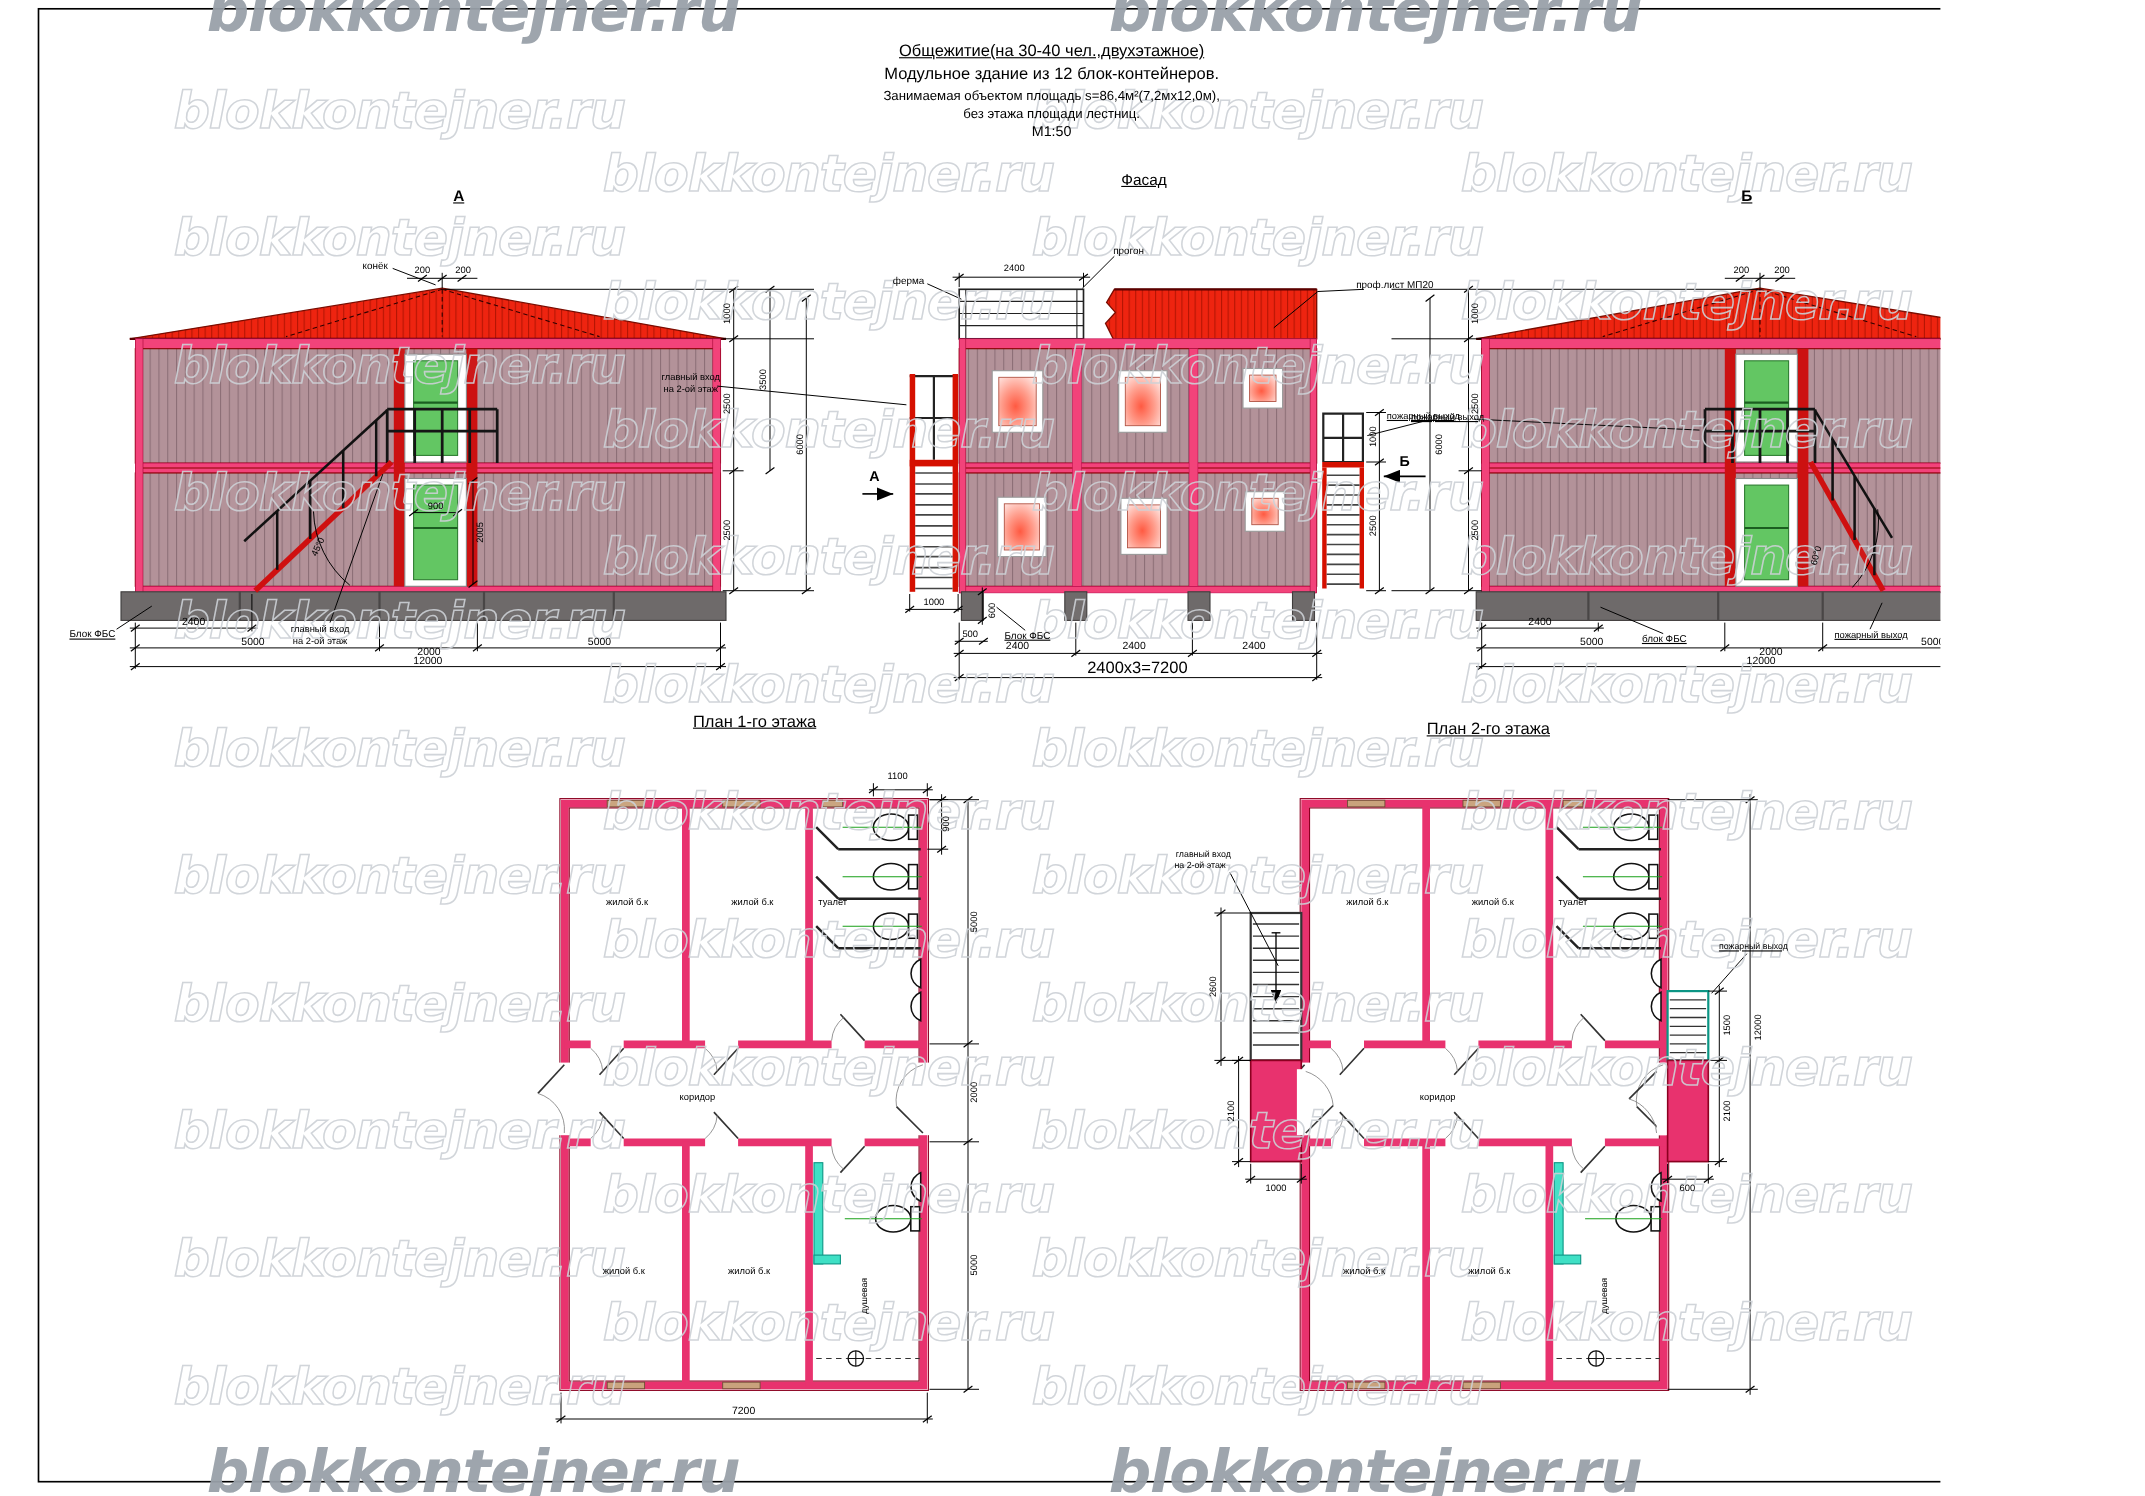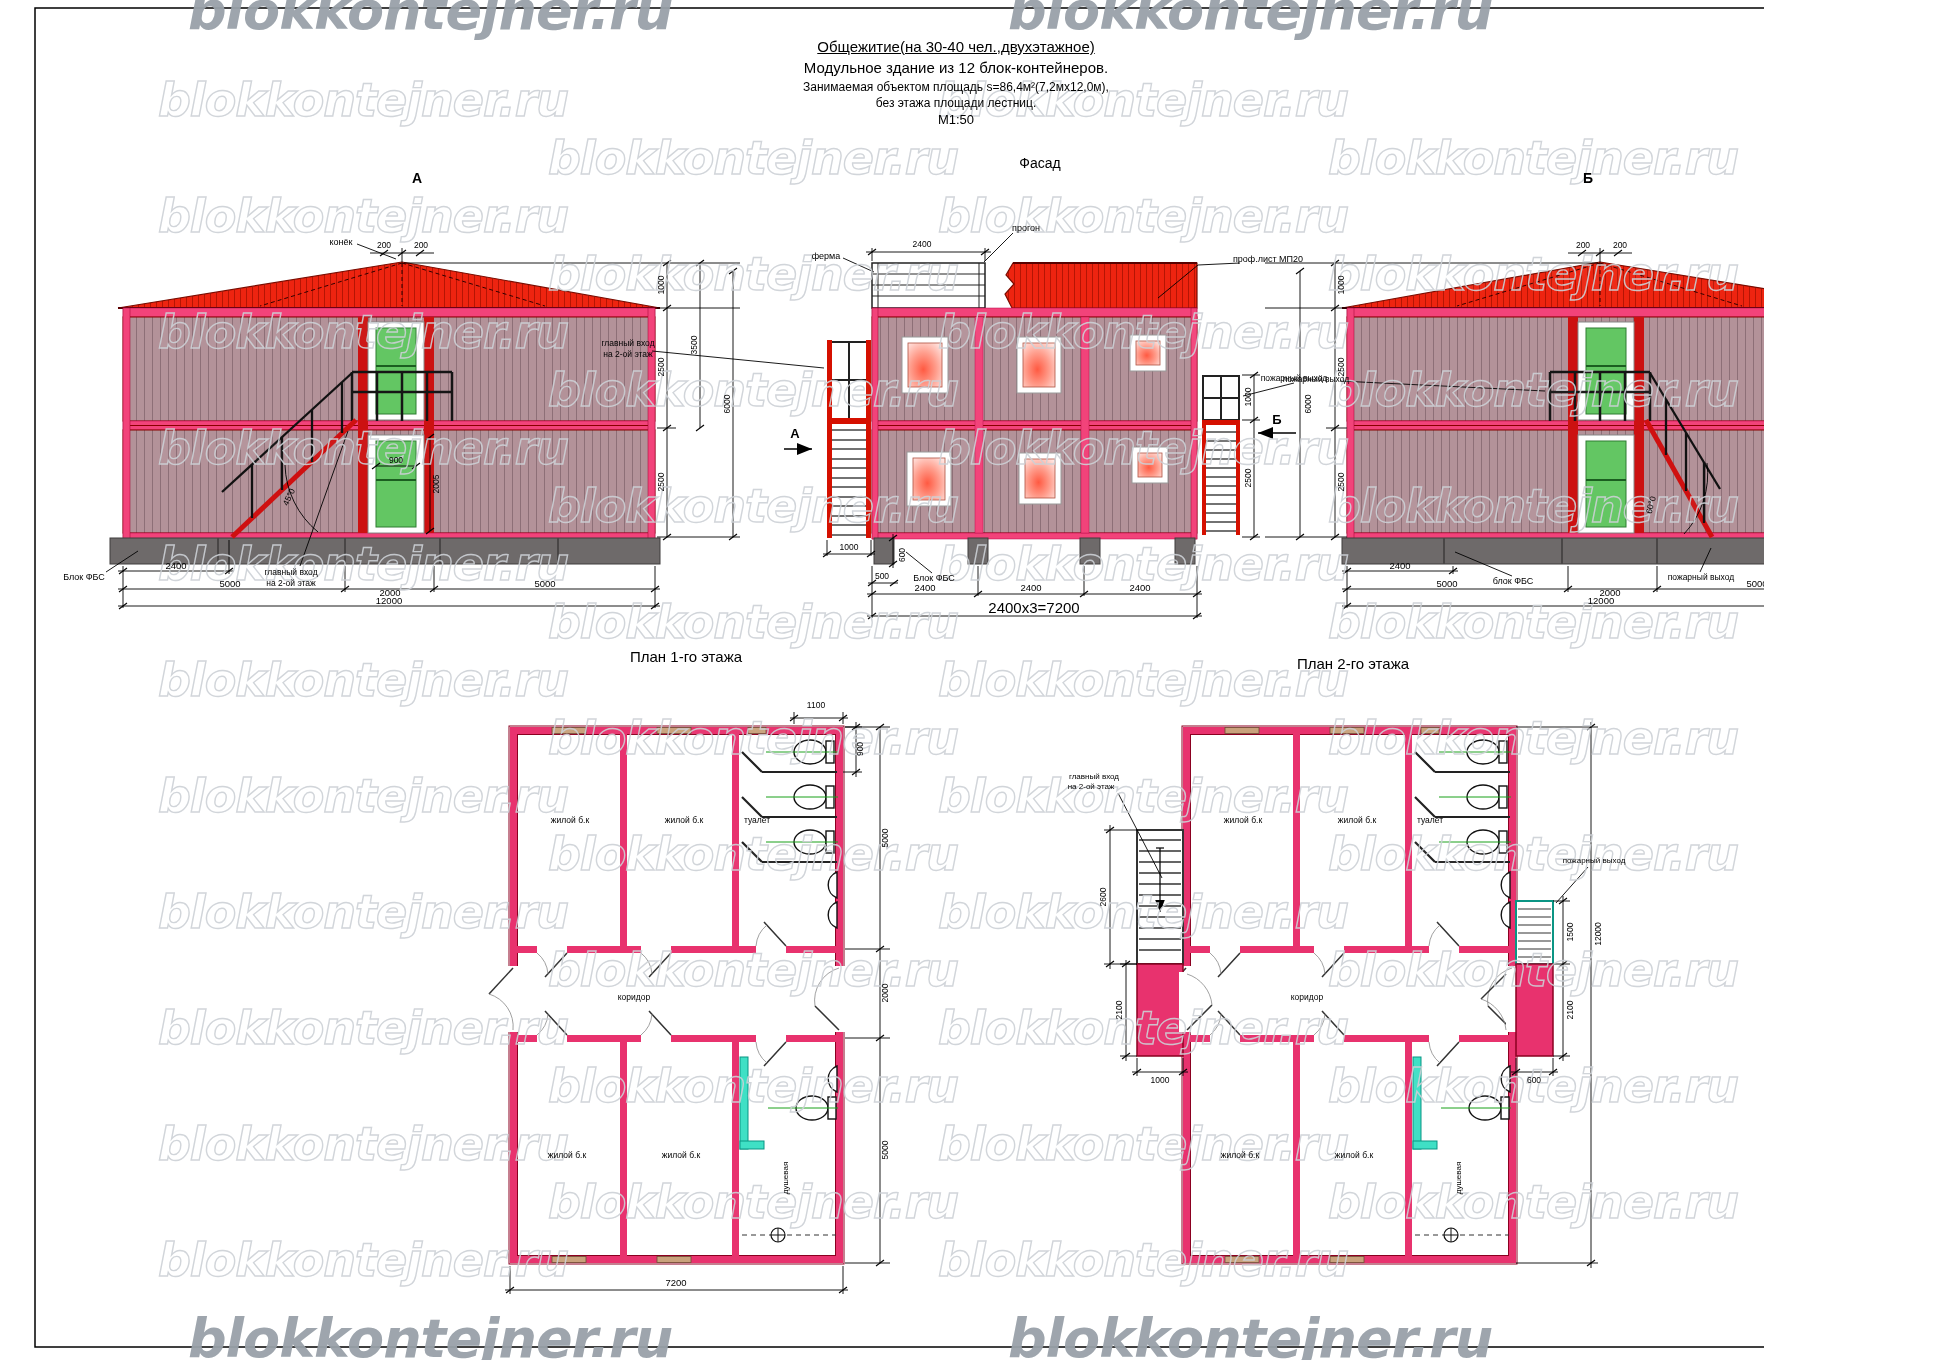--- a/index.html
+++ b/index.html
@@ -13,21 +13,21 @@
   .wm.solid{color:#99a1a9;-webkit-text-stroke:0;font-size:54px;opacity:.95;}
   #ann-layer,.header{position:absolute;z-index:3;}
   .header{left:956px;top:30px;width:0;}
   .header div{position:absolute;transform:translateX(-50%);white-space:nowrap;color:#000;text-align:center;}
   .h-t1{top:8px;font-size:15px;text-decoration:underline;}
   .h-t2{top:29px;font-size:15px;}
   .h-t3{top:50px;font-size:12px;}
   .h-t4{top:66px;font-size:12px;}
   .h-t5{top:82px;font-size:13px;}
   .ann{position:absolute;color:#000;white-space:nowrap;transform:translate(-50%,-50%);line-height:1;}
-  .ann.u{}
+  .ann.u{text-decoration:underline;}
   .ann.b{font-weight:bold;}
   .corner{position:absolute;z-index:3;color:#000;white-space:nowrap;}
   #sheet-label{left:1897px;top:1332px;font-size:10px;transform:translate(-50%,-50%);}
   #format-label{left:1899px;top:1354px;font-size:10px;transform:translate(-50%,-50%);}
 </style>
 </head>
 <body>
 
 <div class="page">
 

